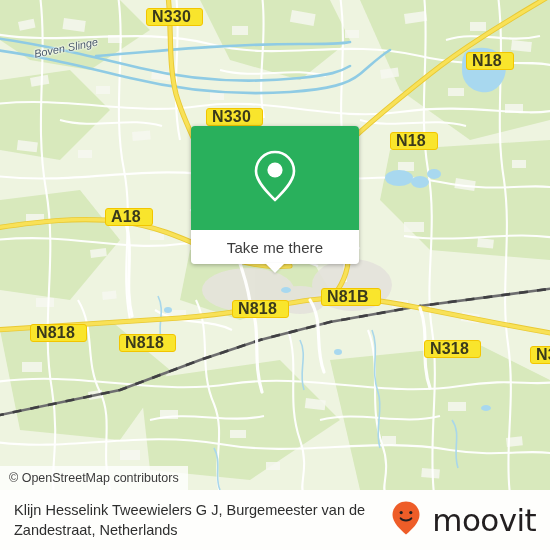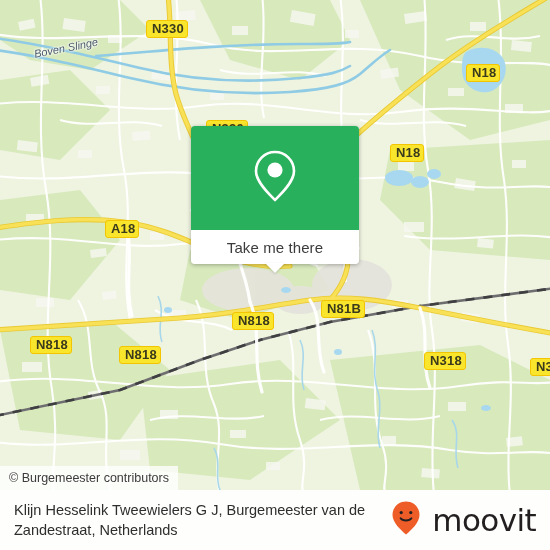--- a/index.html
+++ b/index.html
@@ -30,27 +30,26 @@
 
   
   .shield {
     position: absolute;
     background: #f9e52c;
     border: 1.5px solid #f2c500;
     border-radius: 3px;
     color: #3a3a1c;
     font-family: "Liberation Sans", sans-serif;
     font-weight: bold;
-    font-size: 13px;
+    font-size: 16px;
     line-height: 13px;
-    padding: 1px 3px 2px 5px;
+    padding: 1px 11px 2px 5px;
     letter-spacing: 0.2px;
     white-space: nowrap;
     box-sizing: border-box;
-    margin-top: 12px;
   }
 
   .water-label {
     position: absolute;
     color: #4a5a6a;
     font-family: "Liberation Sans", sans-serif;
     font-size: 11px;
     font-style: italic;
     white-space: nowrap;
     text-shadow: 0 0 2px #fff, 0 0 2px #fff, 0 0 3px #fff;
@@ -350,21 +349,21 @@
         </svg>
       </span>
     </div>
     <div id="popup-bottom">
       <span id="popup-label">Take me there</span>
       <div id="popup-tail"></div>
     </div>
   </div>
 
   <div id="attribution">
-    <span>© Burgemeester contributors</span>
+    <span>© OpenStreetMap contributors</span>
   </div>
 
   <div id="footer">
     <div id="footer-title">Klijn Hesselink Tweewielers G J, Burgemeester van de Zandestraat, Netherlands</div>
     <div id="brand">
       <span>
         <svg width="30" height="36" viewBox="0 0 30 36" xmlns="http://www.w3.org/2000/svg">
           <path d="M15 1.5 C7.4 1.5 1.5 7.4 1.5 15 C1.5 22.6 9.6 30 15 34.5 C20.4 30 28.5 22.6 28.5 15 C28.5 7.4 22.6 1.5 15 1.5 Z" fill="#ee5d28"></path>
           <circle cx="10.2" cy="12.6" r="1.6" fill="#231f20"></circle>
           <circle cx="19.8" cy="12.6" r="1.6" fill="#231f20"></circle>

